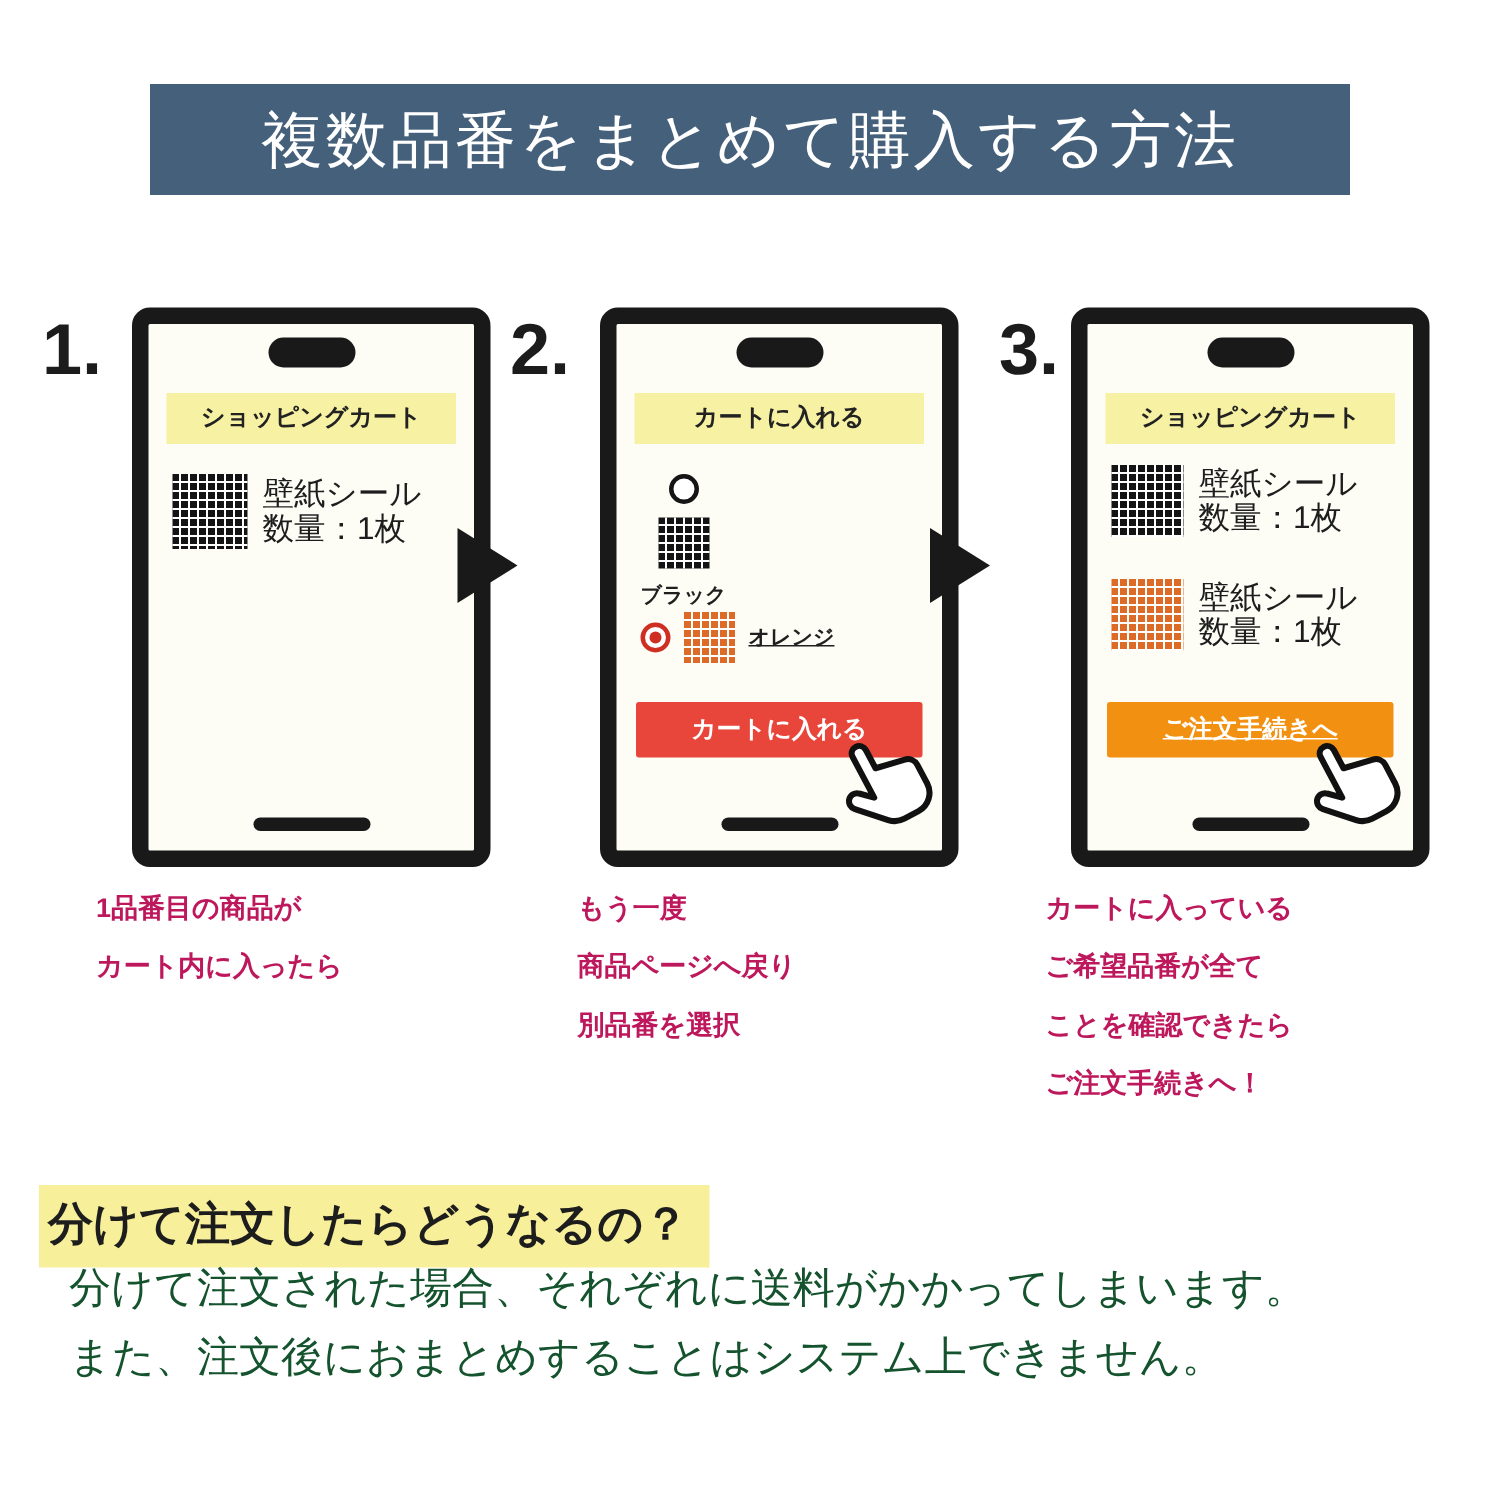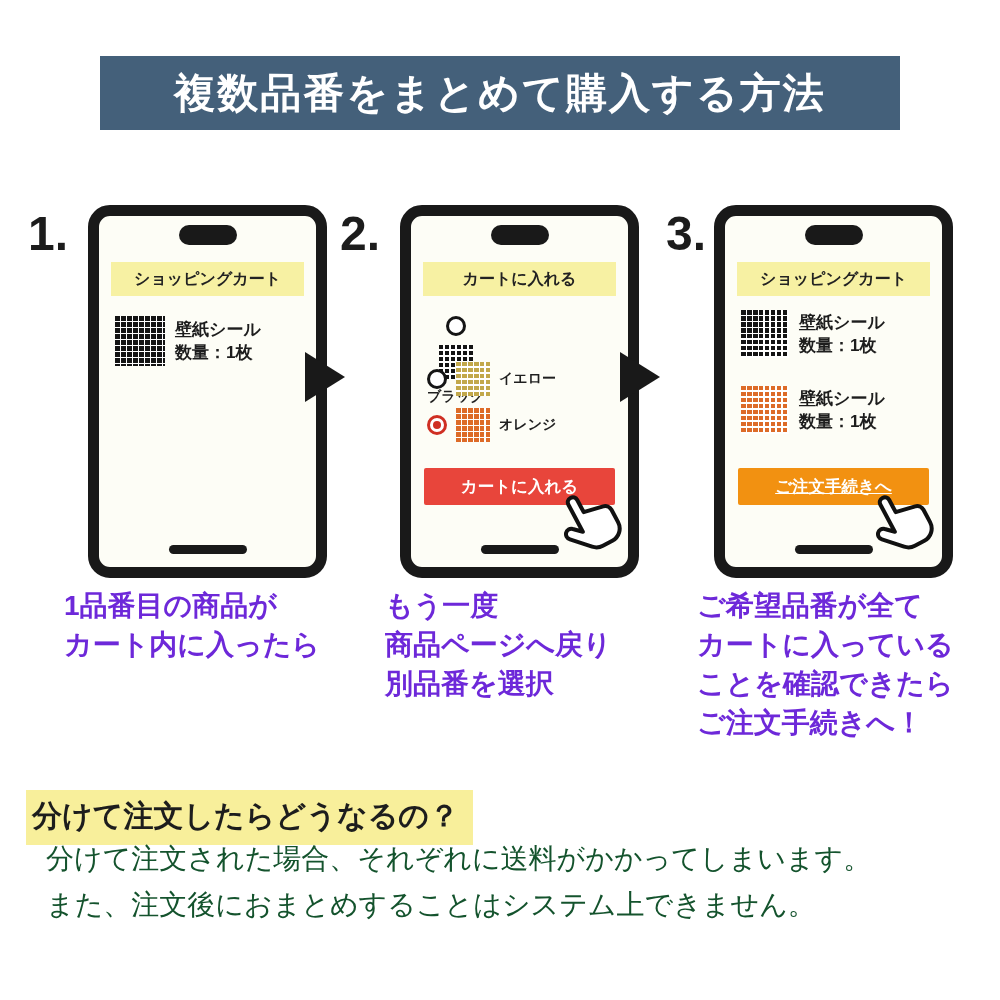--- a/index.html
+++ b/index.html
@@ -2,58 +2,58 @@
 <html><head>
 <meta charset="utf-8">
 <style>
   * { margin:0; padding:0; box-sizing:border-box; }
   html,body { background:#fff; }
   body { font-family:"Liberation Sans","DejaVu Sans",sans-serif; }
   .page { position:relative; width:1000px; height:1000px; background:#ffffff; overflow:hidden; color:#1f1f1f; }
 
   
   .title-bar { position:absolute; left:100px; top:56px; width:800px; height:74px; background:#44607a;
-    color:#ffffff; font-size:41px; font-weight:bold; text-align:center; line-height:74px; letter-spacing:2px; }
+    color:#ffffff; font-size:41px; font-weight:normal; text-align:center; line-height:74px; letter-spacing:2px; }
 
   
   .step-number { position:absolute; font-size:48px; font-weight:bold; color:#1c1c1c; }
   #num1 { left:28px;  top:206px; }
   #num2 { left:340px; top:206px; }
   #num3 { left:666px; top:206px; }
 
   
-  .phone { position:absolute; width:239px; height:373px; background:#fdfdf6; border:11px solid #191919; border-radius:22px; }
+  .phone { position:absolute; width:239px; height:373px; background:#fdfdf6; border:11px solid #191919; border-radius:12px; }
   #phone1 { left:88px;  top:205px; }
   #phone2 { left:400px; top:205px; }
   #phone3 { left:714px; top:205px; }
   .notch { position:absolute; top:9px; left:50%; transform:translateX(-50%); width:58px; height:20px; background:#191919; border-radius:10px; }
   .home-bar { position:absolute; bottom:13px; left:50%; transform:translateX(-50%); width:78px; height:9px; background:#191919; border-radius:5px; }
   .screen-header { position:absolute; top:46px; left:12px; right:12px; height:34px; background:#f7f1a3;
     font-size:16px; font-weight:bold; text-align:center; line-height:34px; color:#222; }
 
   
   .swatch { background-image:
       repeating-linear-gradient(to right,  transparent 0 4.5px, #ffffff 4.5px 6px),
       repeating-linear-gradient(to bottom, transparent 0 4.5px, #ffffff 4.5px 6px); }
   .sw-black  { background-color:#141414; }
   .sw-yellow { background-color:#c2a84b; }
   .sw-orange { background-color:#dd6b28; }
 
   
   .cart-item { position:absolute; left:16px; display:flex; align-items:center; gap:10px; }
   .cart-item .sw { width:50px; height:50px; }
-  .item-text { font-size:17px; font-weight:bold; line-height:23px; color:#1d1d1d; white-space:nowrap; }
+  .item-text { font-size:21px; font-weight:normal; line-height:23px; color:#1d1d1d; white-space:nowrap; }
   #phone1 .cart-item { top:100px; }
   #phone3 .ci-1 { top:94px; }
   #phone3 .ci-2 { top:170px; }
   #phone3 .cart-item .sw { width:48px; height:48px; }
 
   
   .opt-row { position:absolute; left:16px; display:flex; align-items:center; gap:9px; }
-  #opt1 { top:100px;flex-direction:column; } #opt2 { top:146px; } #opt3 { top:192px; }
+  #opt1 { top:100px;flex-direction:column; } #opt2 { top:146px; } #opt3 { top:192px;text-decoration:underline; }
   .radio { width:20px; height:20px; border:3px solid #151515; border-radius:50%; background:#fff; flex:0 0 auto; position:relative; }
   .radio.selected { border-color:#cf2f23; }
   .radio.selected::after { content:""; position:absolute; inset:3px; background:#cf2f23; border-radius:50%; }
   .opt-sw { width:34px; height:34px; flex:0 0 auto; }
   .opt-label { font-size:14px; font-weight:bold; white-space:nowrap; }
 
   
   .scr-btn { position:absolute; top:252px; left:13px; right:13px; height:37px; color:#fff;
     font-size:16.5px; font-weight:bold; text-align:center; line-height:37px; border-radius:2px; }
   .btn-red    { background:#e8453b; }
@@ -63,21 +63,21 @@
   .arrow { position:absolute; width:0; height:0; border-top:25px solid transparent; border-bottom:25px solid transparent; border-left:40px solid #191919; }
   #arrow1 { left:305px; top:352px; }
   #arrow2 { left:620px; top:352px; }
 
   
   .hand { position:absolute; width:76px; height:76px; z-index:5; }
   #hand2 { left:552px; top:484px; transform:rotate(-28deg); }
   #hand3 { left:864px; top:484px; transform:rotate(-28deg); }
 
   
-  .caption { position:absolute; font-size:28px; font-weight:bold; line-height:39px; color:#6d28d9; }
+  .caption { position:absolute; font-size:18px; font-weight:bold; line-height:39px; color:#be185d; }
   #cap1 { left:64px;  top:586px; }
   #cap2 { left:385px; top:586px; }
   #cap3 { left:697px; top:586px; }
 
   
   .note-heading { position:absolute; left:26px; top:790px; display:inline-block; background:#f8ef9b;
     font-size:30px; font-weight:bold; color:#1d1d1d; padding:6px 14px 8px 6px; }
   .note-body { position:absolute; left:46px; top:836px; font-size:28px; line-height:46px; color:#14532d; }
 </style>
 </head>
@@ -107,25 +107,20 @@
   <div class="arrow" id="arrow1"></div>
 
   <div class="phone" id="phone2">
     <div class="notch"></div>
     <div class="screen-header">カートに入れる</div>
 
     <div class="opt-row" id="opt1">
       <span class="radio"></span>
       <span class="opt-sw swatch sw-black"></span>
       <span class="opt-label">ブラック</span>
-    </div>
-    <div class="opt-row" id="opt2">
-      <span class="radio"></span>
-      <span class="opt-sw swatch sw-yellow"></span>
-      <span class="opt-label">イエロー</span>
     </div>
     <div class="opt-row" id="opt3">
       <span class="radio selected"></span>
       <span class="opt-sw swatch sw-orange"></span>
       <span class="opt-label">オレンジ</span>
     </div>
 
     <div class="scr-btn btn-red">カートに入れる</div>
     <div class="home-bar"></div>
   </div>
@@ -165,22 +160,22 @@
   <div class="caption" id="cap1">
     <div>1品番目の商品が</div>
     <div>カート内に入ったら</div>
   </div>
   <div class="caption" id="cap2">
     <div>もう一度</div>
     <div>商品ページへ戻り</div>
     <div>別品番を選択</div>
   </div>
   <div class="caption" id="cap3">
+    <div>カートに入っている</div>
     <div>ご希望品番が全て</div>
-    <div>カートに入っている</div>
     <div>ことを確認できたら</div>
     <div>ご注文手続きへ！</div>
   </div>
 
   <div class="note-heading">分けて注文したらどうなるの？</div>
   <div class="note-body">
     <div>分けて注文された場合、それぞれに送料がかかってしまいます。</div>
     <div>また、注文後におまとめすることはシステム上できません。</div>
   </div>
 

